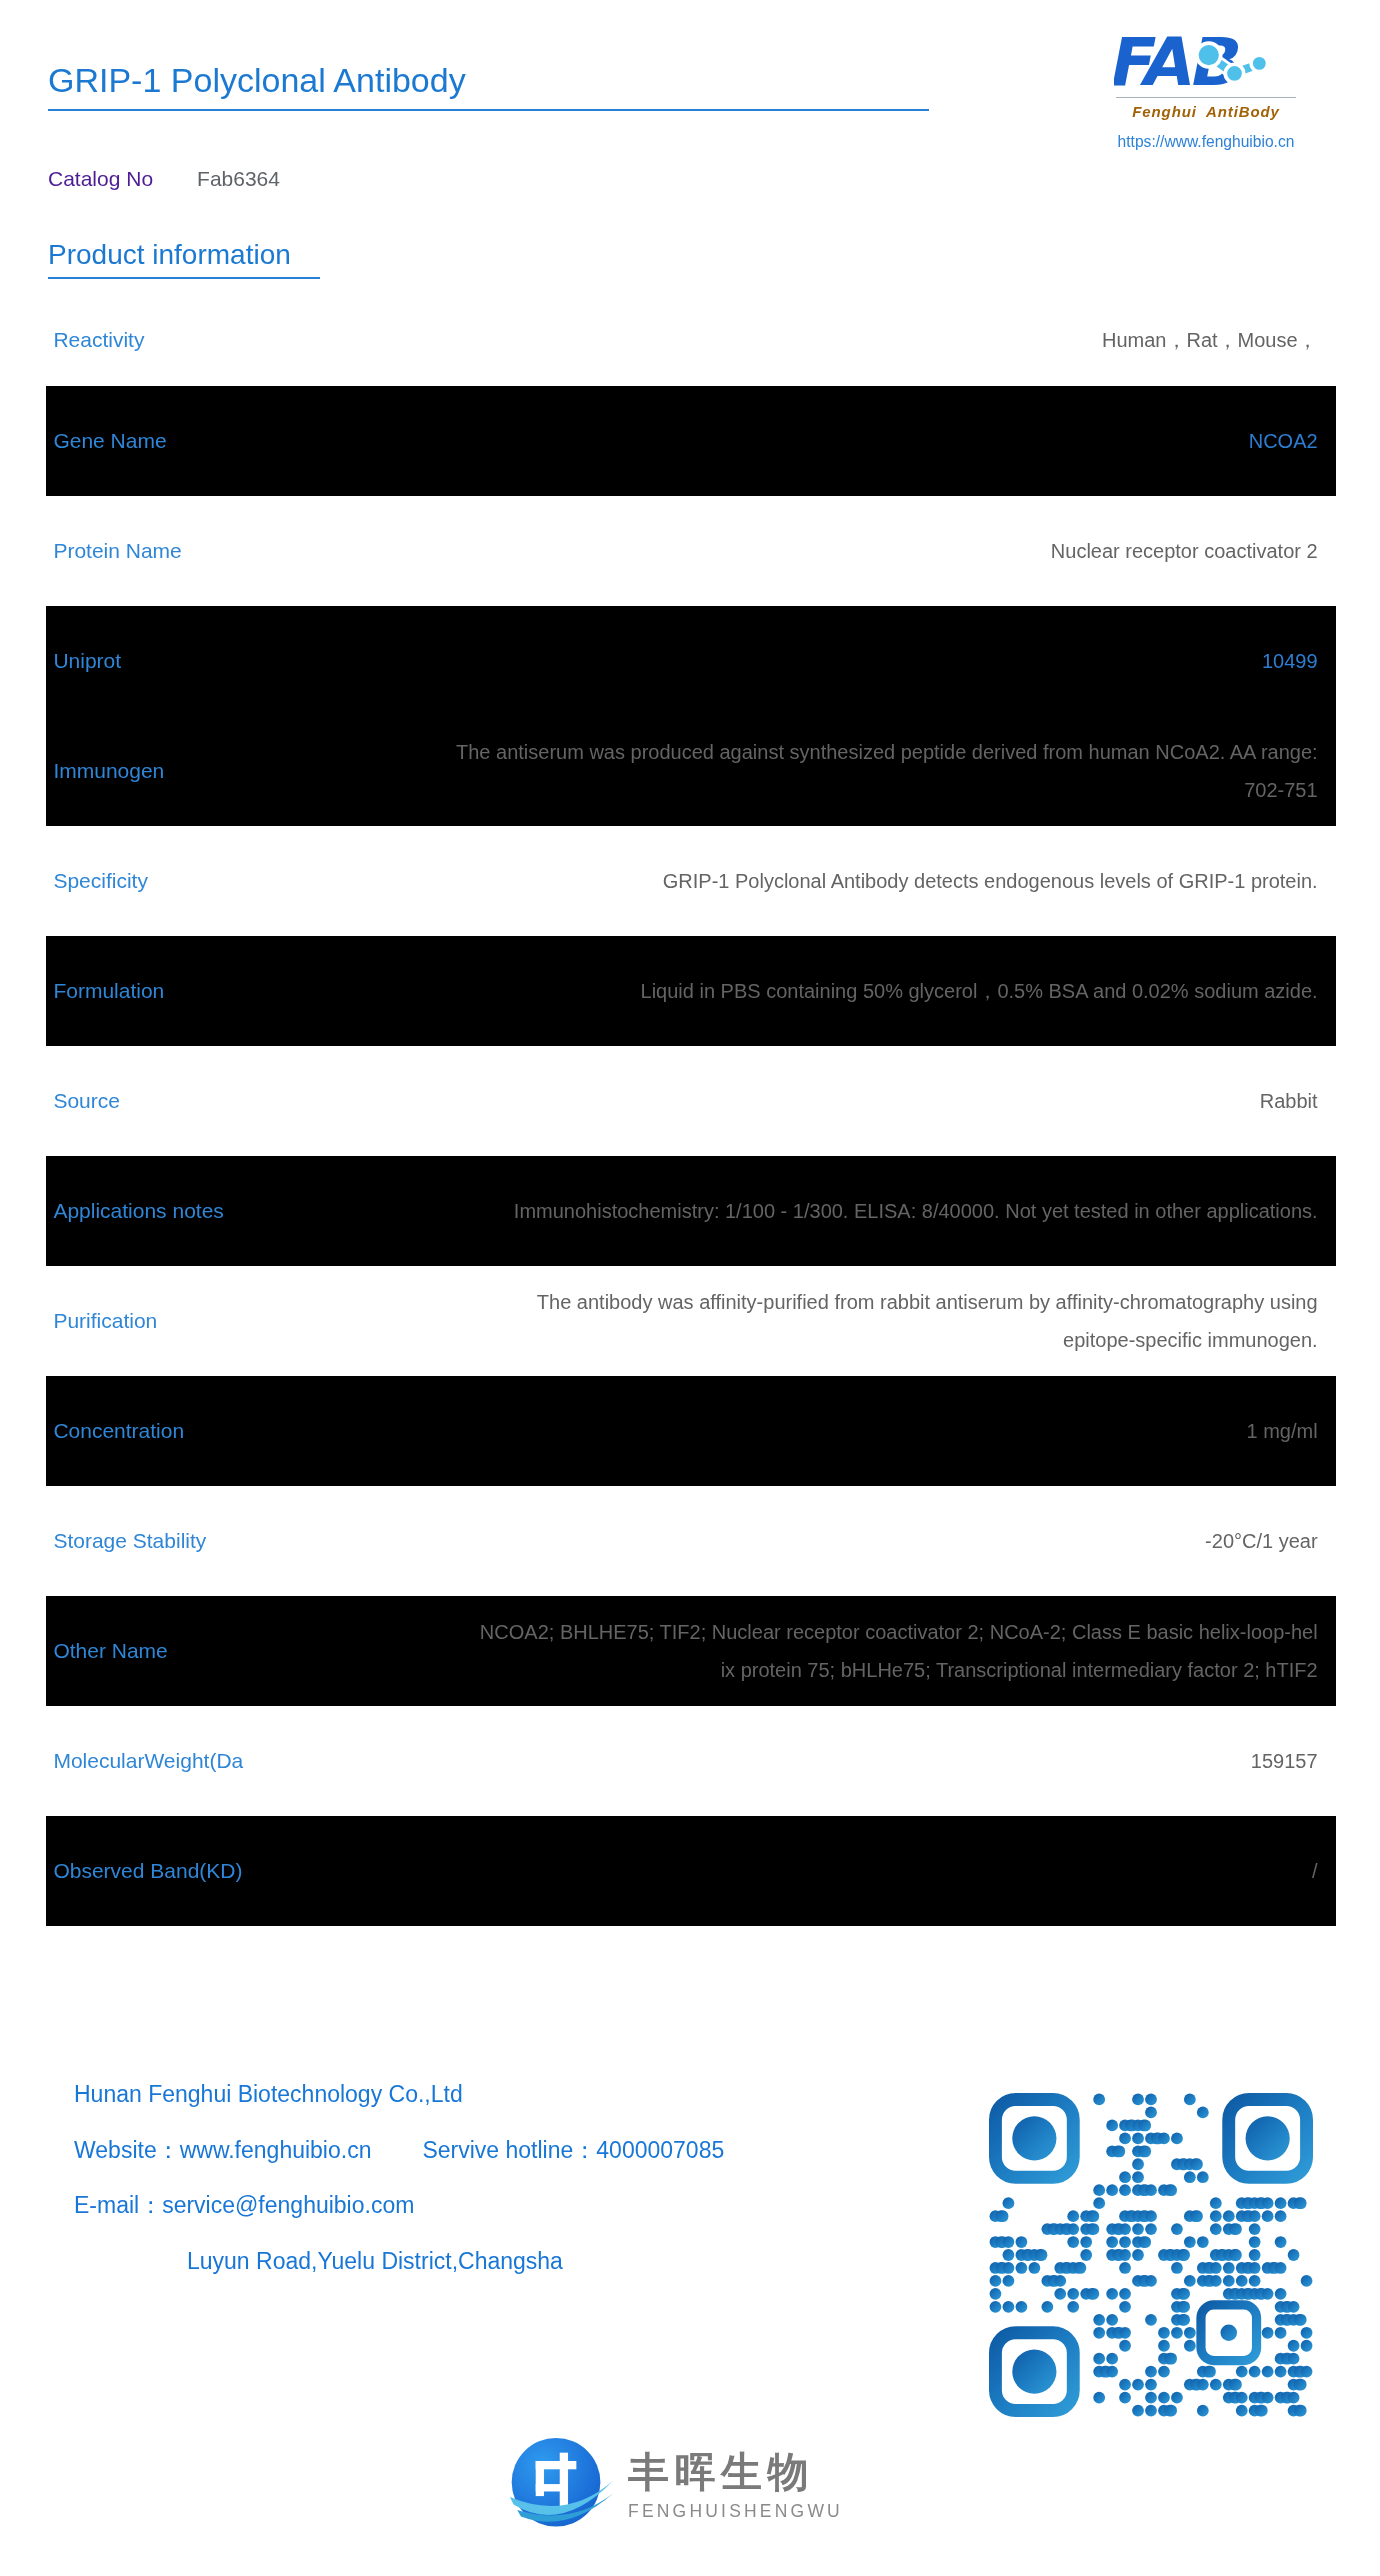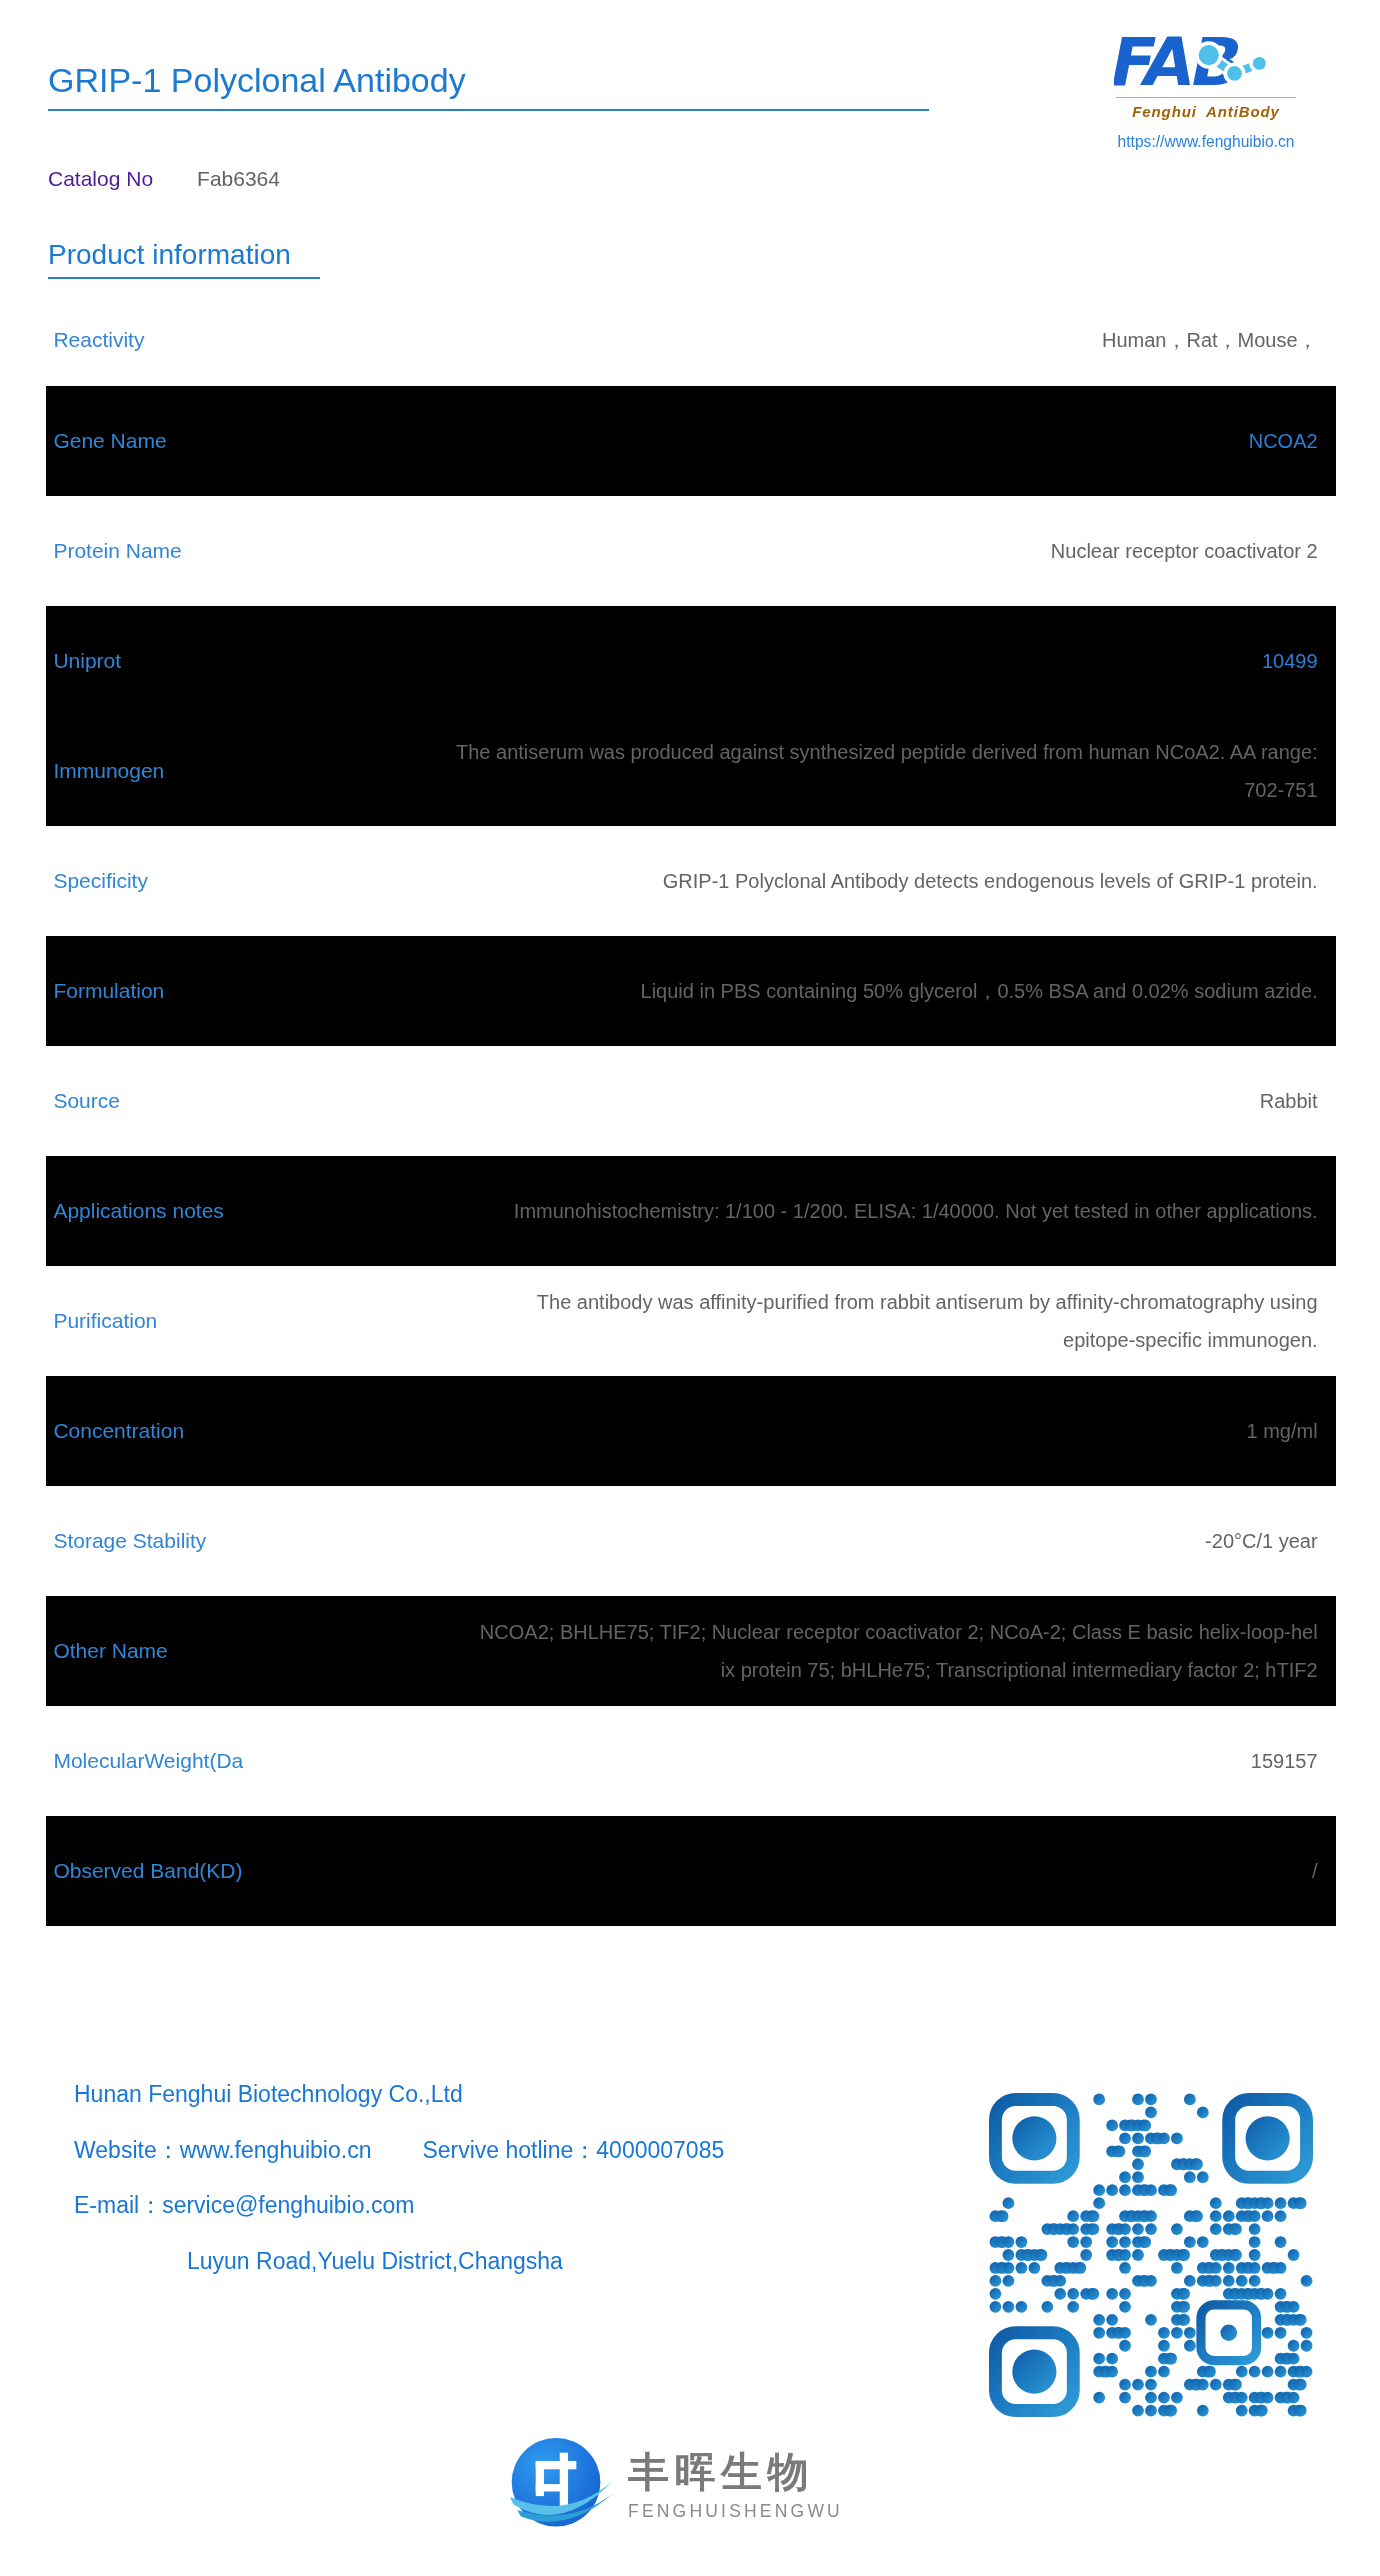--- a/index.html
+++ b/index.html
@@ -128,21 +128,21 @@
       <div class="row band">
         <div class="cell-label">Formulation</div>
         <div class="cell-value">Liquid in PBS containing 50% glycerol，0.5% BSA and 0.02% sodium azide.</div>
       </div>
       <div class="row">
         <div class="cell-label">Source</div>
         <div class="cell-value">Rabbit</div>
       </div>
       <div class="row band">
         <div class="cell-label">Applications notes</div>
-        <div class="cell-value">Immunohistochemistry: 1/100 - 1/200. ELISA: 1/40000. Not yet tested in other applications.</div>
+        <div class="cell-value">Immunohistochemistry: 1/100 - 1/300. ELISA: 8/40000. Not yet tested in other applications.</div>
       </div>
       <div class="row">
         <div class="cell-label">Purification</div>
         <div class="cell-value">The antibody was affinity-purified from rabbit antiserum by affinity-chromatography using
 epitope-specific immunogen.</div>
       </div>
       <div class="row band">
         <div class="cell-label">Concentration</div>
         <div class="cell-value">1 mg/ml</div>
       </div>

